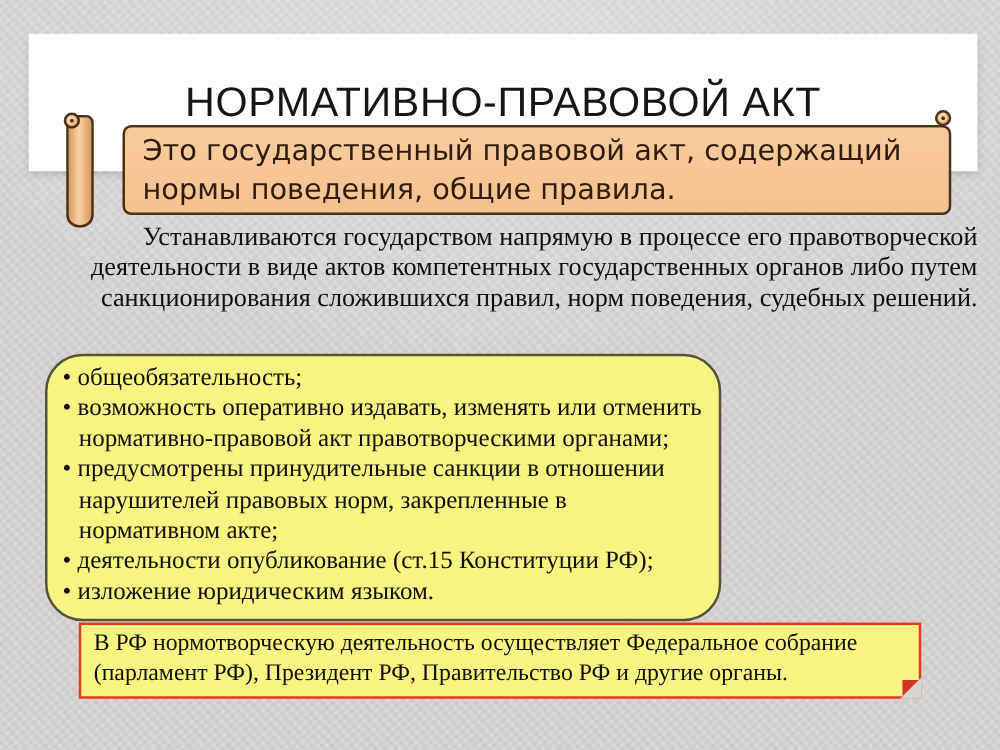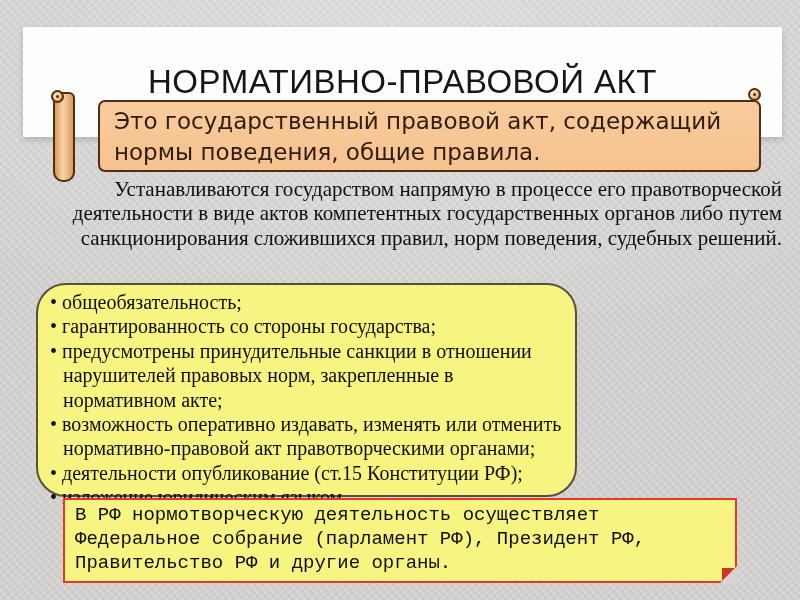--- a/index.html
+++ b/index.html
@@ -46,21 +46,21 @@
     box-sizing:border-box;list-style:none;background:#f8f481;border:2px solid #55513c;
     border-radius:30px;padding:5px 5px 5px 12px;z-index:2;
     font-size:20px;line-height:24.4px;color:#0f0f0f;}
   .feature-item{padding-left:13px;text-indent:-13px;}
   .feature-item::before{content:"\2022  ";}
 
   
   .note{position:absolute;left:63px;top:498px;width:674px;box-sizing:border-box;z-index:4;
     background:#f8f481;border:2px solid #e2392c;padding:3px 10px 6px 10px;
     font-size:19px;line-height:24px;color:#0f0f0f;}
-  .note-text{margin:0;font-family:Liberation Mono, monospace;}
+  .note-text{margin:0;}
   .corner-cut{position:absolute;right:-2px;bottom:-2px;width:0;height:0;
     border-bottom:17px solid #d6d5d3;border-left:17px solid transparent;}
   .corner-fold{position:absolute;right:0px;bottom:0px;width:0;height:0;
     border-top:13px solid #cf3522;border-right:13px solid transparent;}
 </style>
 </head>
 <body>
 
 <div class="slide">
 
@@ -74,23 +74,22 @@
     <div class="curl curl-tr"></div>
     <div class="scroll-body">
       <span>Это государственный правовой акт, содержащий нормы поведения, общие правила.</span>
     </div>
   </div>
 
   <p class="lead">Устанавливаются государством напрямую в процессе его правотворческой деятельности в виде актов компетентных государственных органов либо путем санкционирования сложившихся правил, норм поведения, судебных решений.</p>
 
   <ul class="features">
       <li class="feature-item">общеобязательность;</li>
-      <li class="feature-item">гарантированность со стороны государства;</li>
+      <li class="feature-item">возможность оперативно издавать, изменять или отменить нормативно-правовой акт правотворческими органами;</li>
       <li class="feature-item">предусмотрены принудительные санкции в отношении нарушителей правовых норм, закрепленные в нормативном акте;</li>
-      <li class="feature-item">возможность оперативно издавать, изменять или отменить нормативно-правовой акт правотворческими органами;</li>
       <li class="feature-item">деятельности опубликование (ст.15 Конституции РФ);</li>
       <li class="feature-item">изложение юридическим языком.</li>
     </ul>
 
   <div class="note">
     <p class="note-text">В РФ нормотворческую деятельность осуществляет Федеральное собрание (парламент РФ), Президент РФ, Правительство РФ и другие органы.</p>
     <div class="corner-cut"></div>
     <div class="corner-fold"></div>
   </div>
 

